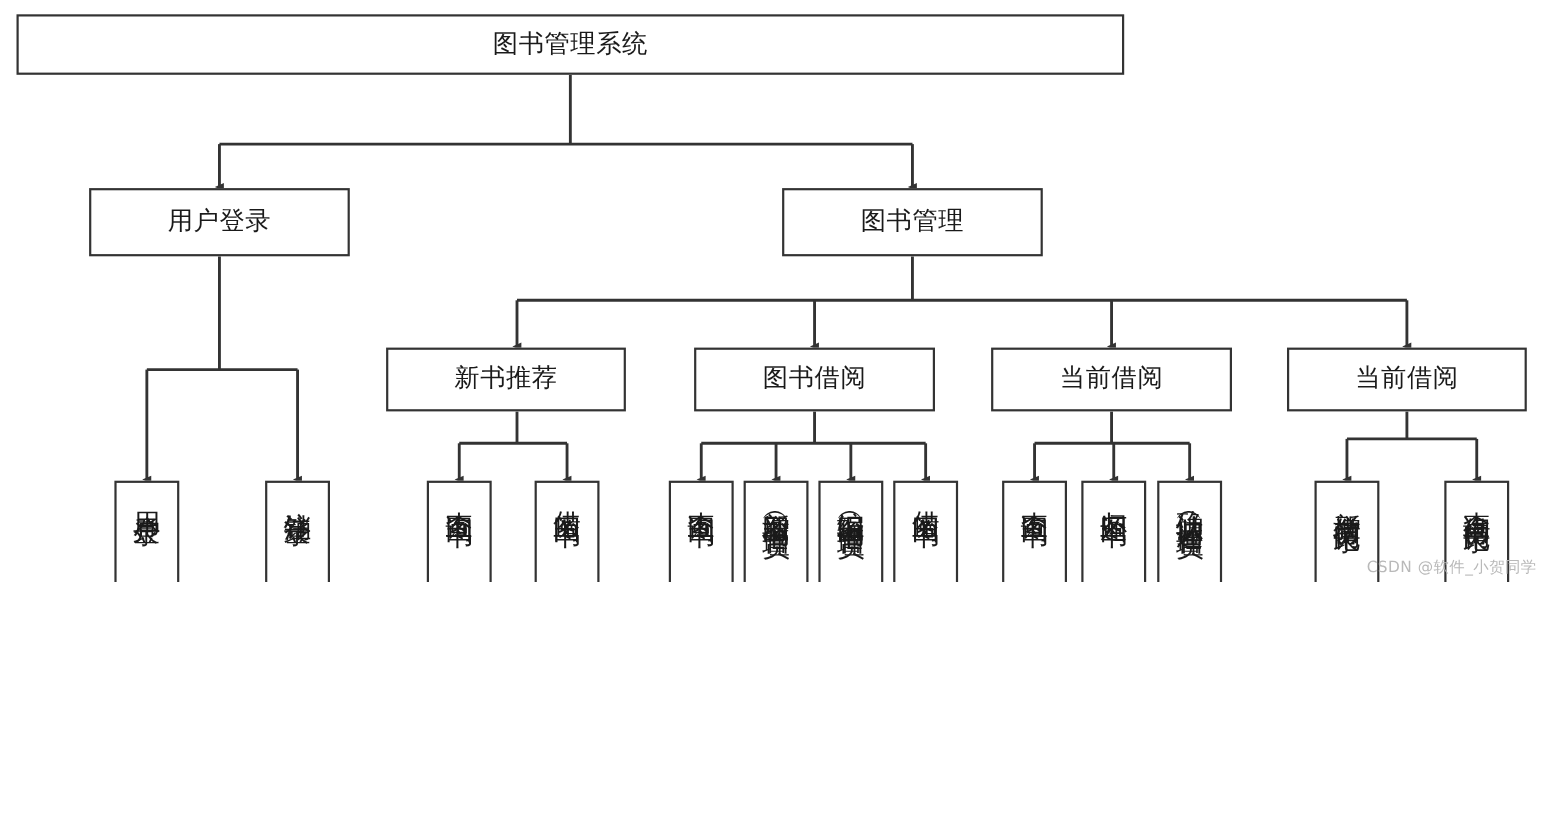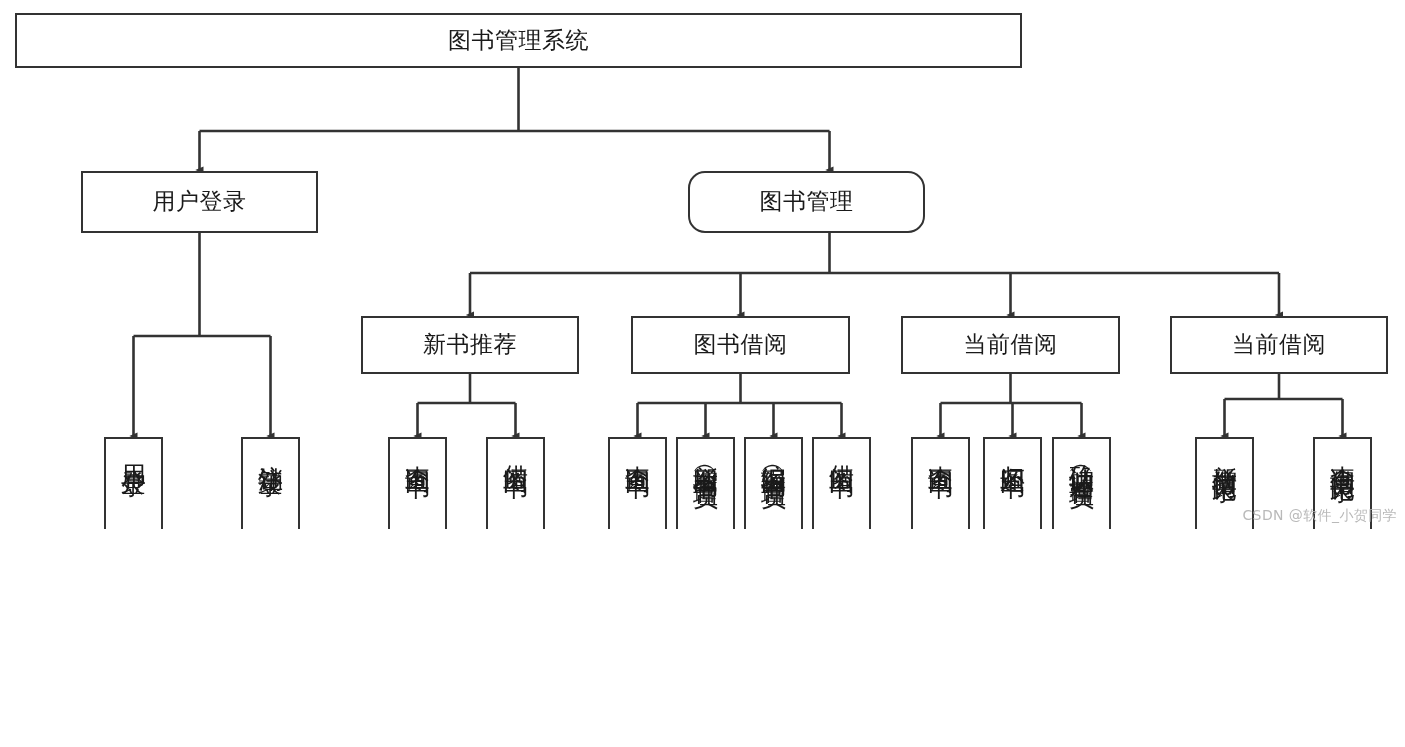--- a/index.html
+++ b/index.html
@@ -121,25 +121,25 @@
   </svg>
 
   <div class="node-box root horizontal" style="left:15px;top:13px;width:1007px;height:55px;">
     <span class="node-label">图书管理系统</span>
   </div>
 
   <div class="node-box horizontal" style="left:81px;top:171px;width:237px;height:62px;">
     <span class="node-label">用户登录</span>
   </div>
 
-  <div class="node-box horizontal" style="left:688px;top:171px;width:237px;height:62px;border-radius:17px;">
+  <div class="node-box horizontal" style="left:711px;top:171px;width:237px;height:62px;">
     <span class="node-label">图书管理</span>
   </div>
 
-  <div class="node-box horizontal" style="left:361px;top:316px;width:218px;height:58px;">
+  <div class="node-box horizontal" style="left:351px;top:316px;width:218px;height:58px;">
     <span class="node-label">新书推荐</span>
   </div>
 
   <div class="node-box horizontal" style="left:631px;top:316px;width:219px;height:58px;">
     <span class="node-label">图书借阅</span>
   </div>
 
   <div class="node-box horizontal" style="left:901px;top:316px;width:219px;height:58px;">
     <span class="node-label">当前借阅</span>
   </div>

